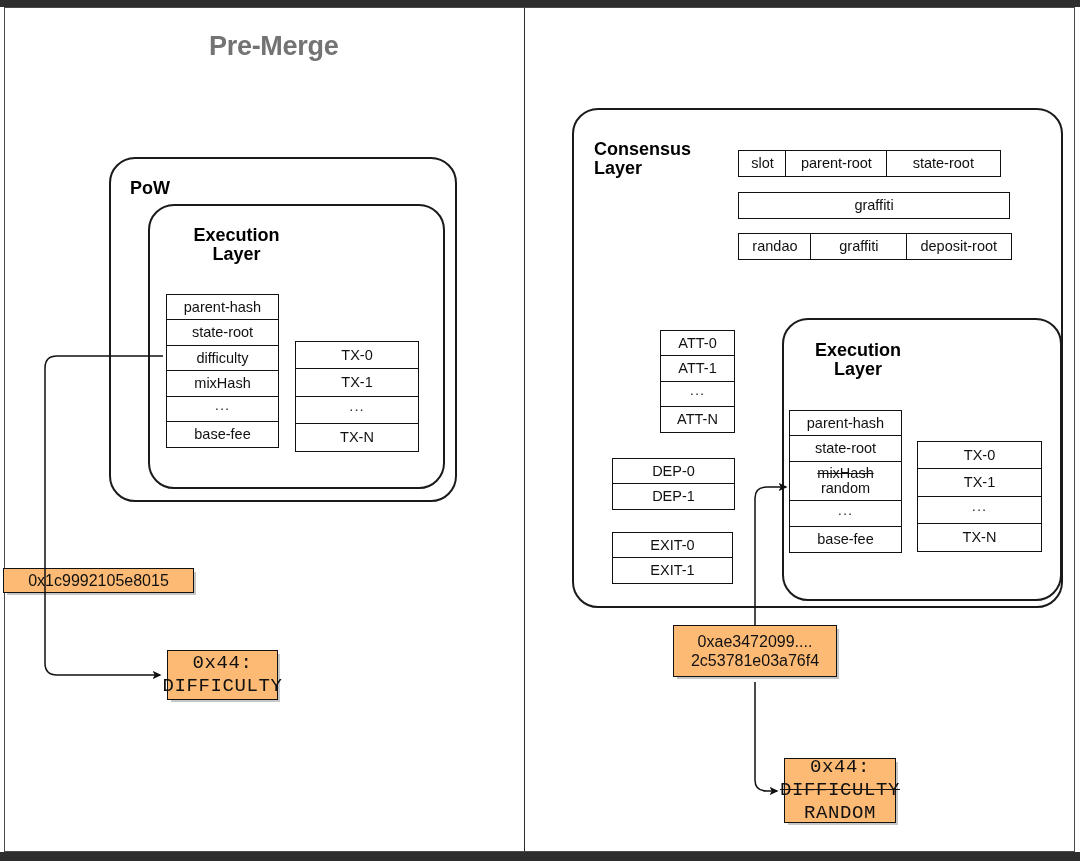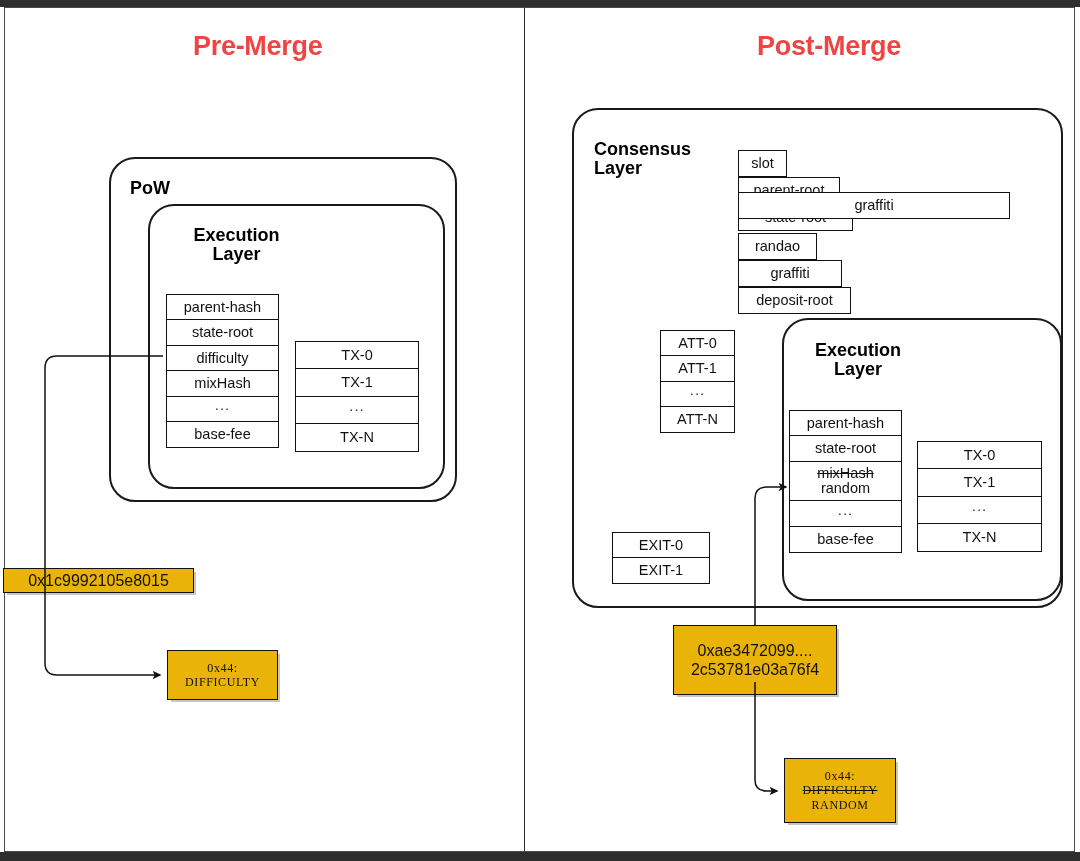--- a/index.html
+++ b/index.html
@@ -44,23 +44,24 @@
     position: absolute;
     left: 524px; top: 8px;
     width: 1px; height: 843px;
     background: #2b2b2b;
   }
   
   .panel-title {
     position: absolute;
     font-weight: bold;
     font-size: 27px;
-    color: #ef4444;
+    color: #737373;
     letter-spacing: -0.3px;
     white-space: nowrap;
+    margin-left: 16px;
   }
   #title-pre  { left: 193px; top: 31px; }
   #title-post { left: 757px; top: 31px; }
 
   
   .rbox {
     position: absolute;
     border: 2.5px solid #1a1a1a;
     border-radius: 26px;
     box-sizing: border-box;
@@ -137,63 +138,62 @@
   #hdr-post .cell { height: 27px; }
   #hdr-post .cell.tall { height: 41px; }
 
   
   #tx-post { left: 917px; top: 441px; width: 125px; }
   #tx-post .cell { height: 29px; }
 
   
   #att-list  { left: 612px; top: 330px; width: 123px; padding-left: 48px; }
   #dep-list  { left: 612px; top: 458px; width: 123px; }
-  #exit-list { left: 612px; top: 532px; width: 98px; }
+  #exit-list { left: 612px; top: 532px; width: 121px; }
   #att-list .cell, #dep-list .cell, #exit-list .cell { height: 27px; }
 
   
   .row {
     position: absolute;
     display: flex;
     box-sizing: border-box;
-    flex-direction: column;
   }
   .row .cell { height: 27px; margin-bottom: 0; margin-right: -1.6px; }
   #beacon-row-1 { left: 738px; top: 150px; width: 272px; }
   #beacon-row-2 { left: 738px; top: 192px; width: 272px; }
   #beacon-row-3 { left: 738px; top: 233px; width: 272px; }
 
   
   .callout {
     position: absolute;
     border: 1.6px solid #111;
-    background: #eab308;
+    background: #fdba74;
     box-sizing: border-box;
     display: flex;
     align-items: center;
     justify-content: center;
     text-align: center;
     color: #111;
     box-shadow: 3px 3px 0 -1px rgba(0,0,0,0.22);
   }
   .callout .inner { line-height: 1.2; }
   .mono {
-    font-family: Liberation Serif, serif;
-    font-size: 12px;
+    font-family: Liberation Mono, monospace;
+    font-size: 19px;
     letter-spacing: 0.6px;
   }
   .mono .strike {
     text-decoration: line-through;
     text-decoration-thickness: 1.2px;
   }
 
   #hex-pre   { left: 3px;   top: 568px; width: 191px; height: 25px;
                font-size: 16px; }
   #op-pre    { left: 167px; top: 650px; width: 111px; height: 50px; }
-  #hex-post  { left: 673px; top: 625px; width: 164px; height: 70px;
+  #hex-post  { left: 673px; top: 625px; width: 164px; height: 52px;
                font-size: 16px; }
   #op-post   { left: 784px; top: 758px; width: 112px; height: 65px; }
 
   
   #wires {
     position: absolute;
     left: 0; top: 0;
     width: 1080px; height: 861px;
     pointer-events: none;
   }
@@ -202,21 +202,20 @@
 <body>
 
 <div id="canvas">
 
   <div class="topband"></div>
   <div class="bottomband"></div>
   <div class="pageframe"></div>
   <div class="divider"></div>
 
   <div class="panel-title" id="title-pre">Pre-Merge</div>
-  <div class="panel-title" id="title-post">Post-Merge</div>
 
   <div class="rbox" id="pow-box"></div>
   <div class="rbox-label" id="pow-label">PoW</div>
 
   <div class="rbox" id="el-pre-box"></div>
   <div class="rbox-label center" id="el-pre-label">
     <div>Execution</div>
     <div>Layer</div>
   </div>
 
@@ -273,20 +272,24 @@
 
   <div class="stack" id="att-list">
     <div class="cell">ATT-0</div>
     <div class="cell">ATT-1</div>
     <div class="cell">
       <span class="ellipsis">...</span>
     </div>
     <div class="cell">ATT-N</div>
   </div>
 
+  <div class="stack" id="dep-list">
+    <div class="cell">DEP-0</div>
+    <div class="cell">DEP-1</div>
+  </div>
 
   <div class="stack" id="exit-list">
     <div class="cell">EXIT-0</div>
     <div class="cell">EXIT-1</div>
   </div>
 
   <div class="rbox" id="el-post-box"></div>
   <div class="rbox-label center" id="el-post-label">
     <div>Execution</div>
     <div>Layer</div>

